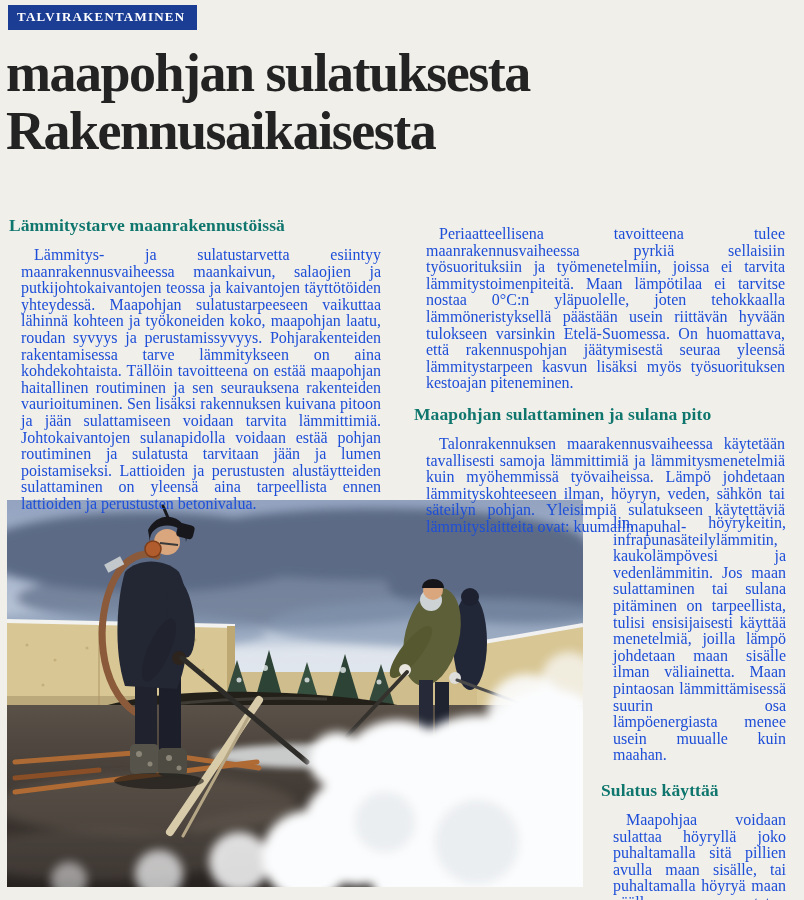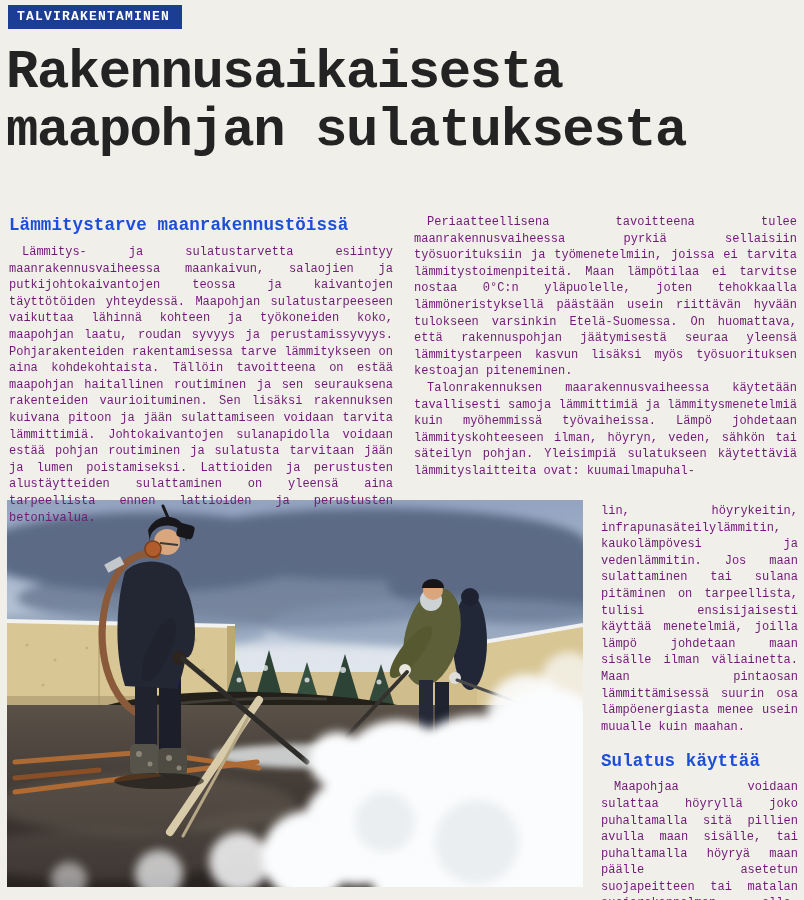--- a/index.html
+++ b/index.html
@@ -1,36 +1,36 @@
 <!DOCTYPE html>
 <html><head>
 <meta charset="utf-8">
 <style>
   html,body { margin:0; padding:0; background:#d8d6d2; }
   .page {
     position:relative; width:804px; height:900px; margin:0 auto;
     background:#f1efea; overflow:hidden;
-    font-family:Liberation Mono, monospace; color:#474747;
+    font-family:Liberation Serif, serif; color:#474747;
   }
   .kicker {
     position:absolute; left:8px; top:5px;
     background:#1c3d94; color:#ffffff;
     font-size:13px; font-weight:700; letter-spacing:1.2px;
     padding:4px 12px 5px 9px;
   }
   .title {
     position:absolute; left:6px; top:44px; color:#232323;
     font-weight:700; font-size:54px; line-height:58px; letter-spacing:-1.5px;
   }
   .col { position:absolute; text-align:justify; }
-  .col p { margin:0; font-size:12px; line-height:16.6px; color:#701a75; }
+  .col p { margin:12px; font-size:16px; line-height:16.6px; color:#1d4ed8; }
   .col p.indent { text-indent:13px; }
   .col h2 {
     margin:0 0 9px 0; font-size:17.5px; line-height:20px;
-    font-weight:700; color:#1d4ed8; letter-spacing:0.1px; text-align:left;
+    font-weight:700; color:#0f766e; letter-spacing:0.1px; text-align:left;
   }
   .col-left  { left:9px;  top:215px; width:384px; }
   .col-right { left:414px; top:214px; width:383px; }
   .col-right h2 { margin:10px 0 9px 0; }
   .col-narrow { left:601px; top:503px; width:197px; }
   .col-narrow h2 { margin:16px 0 8px 0; }
   .photo {
     position:absolute; left:7px; top:500px; width:576px; height:387px;
     line-height:0;
   }
@@ -38,22 +38,22 @@
   em { font-style:italic; }
 </style>
 </head>
 <body>
 
 <div class="page">
 
   <div class="kicker">TALVIRAKENTAMINEN</div>
 
   <div class="title">
+    <div>maapohjan sulatuksesta</div>
     <div>Rakennusaikaisesta</div>
-    <div>maapohjan sulatuksesta</div>
   </div>
 
   <div class="photo">
     <svg width="576" height="387" viewBox="0 0 576 387" xmlns="http://www.w3.org/2000/svg">
       <defs>
         <linearGradient id="sky" x1="0" y1="0" x2="0" y2="1">
           <stop offset="0" stop-color="#93a3c0"></stop>
           <stop offset="0.6" stop-color="#c3cedd"></stop>
           <stop offset="1" stop-color="#dde3ec"></stop>
         </linearGradient>
@@ -221,20 +221,21 @@
     </svg>
   </div>
 
   <div class="col col-left">
     <h2>Lämmitystarve maanrakennustöissä</h2>
     <p class="indent">Lämmitys- ja sulatustarvetta esiintyy maanrakennusvaiheessa maankaivun, salaojien ja putkijohtokaivantojen teossa ja kaivantojen täyttötöiden yhteydessä. Maapohjan sulatustarpeeseen vaikuttaa lähinnä kohteen ja työkoneiden koko, maapohjan laatu, roudan syvyys ja perustamissyvyys. Pohjarakenteiden rakentamisessa tarve lämmitykseen on aina kohdekohtaista. Tällöin tavoitteena on estää maapohjan haitallinen routiminen ja sen seurauksena rakenteiden vaurioituminen. Sen lisäksi rakennuksen kuivana pitoon ja jään sulattamiseen voidaan tarvita lämmittimiä. Johtokaivantojen sulanapidolla voidaan estää pohjan routiminen ja sulatusta tarvitaan jään ja lumen poistamiseksi. Lattioiden ja perustusten alustäytteiden sulattaminen on yleensä aina tarpeellista ennen lattioiden ja perustusten betonivalua.</p>
   </div>
 
   <div class="col col-right">
     <p class="indent">Periaatteellisena tavoitteena tulee maanrakennusvaiheessa pyrkiä sellaisiin työsuorituksiin ja työmenetelmiin, joissa ei tarvita lämmitystoimenpiteitä. Maan lämpötilaa ei tarvitse nostaa 0°C:n yläpuolelle, joten tehokkaalla lämmöneristyksellä päästään usein riittävän hyvään tulokseen varsinkin Etelä-Suomessa. On huomattava, että rakennuspohjan jäätymisestä seuraa yleensä lämmitystarpeen kasvun lisäksi myös työsuorituksen kestoajan piteneminen.</p>
+    <h2>Maapohjan sulattaminen ja sulana pito</h2>
     <p class="indent">Talonrakennuksen maarakennusvaiheessa käytetään tavallisesti samoja lämmittimiä ja lämmitysmenetelmiä kuin myöhemmissä työvaiheissa. Lämpö johdetaan lämmityskohteeseen ilman, höyryn, veden, sähkön tai säteilyn pohjan. Yleisimpiä sulatukseen käytettäviä lämmityslaitteita ovat: kuumailmapuhal-</p>
   </div>
 
   <div class="col col-narrow">
     <p>lin, höyrykeitin, infrapunasäteilylämmitin, kaukolämpövesi ja vedenlämmitin. Jos maan sulattaminen tai sulana pitäminen on tarpeellista, tulisi ensisijaisesti käyttää menetelmiä, joilla lämpö johdetaan maan sisälle ilman väliainetta. Maan pintaosan lämmittämisessä suurin osa lämpöenergiasta menee usein muualle kuin maahan.</p>
     <h2>Sulatus käyttää</h2>
     <p class="indent"><span>Maapohjaa voidaan sulattaa höyryllä joko puhaltamalla sitä pillien avulla maan sisälle, tai puhaltamalla höyryä maan päälle asetetun suojapeitteen tai matalan suojarakennelman alle. Sulatus on tehokasta ja </span><em>nopeaa, kun höyry</em><span> puhalletaan maan sisälle, joskin sulatus voi olla tällöin myös hyvin epätasaista, koska höyrypillin pistokohtien väliin voi</span></p>
   </div>
 
 </div>

